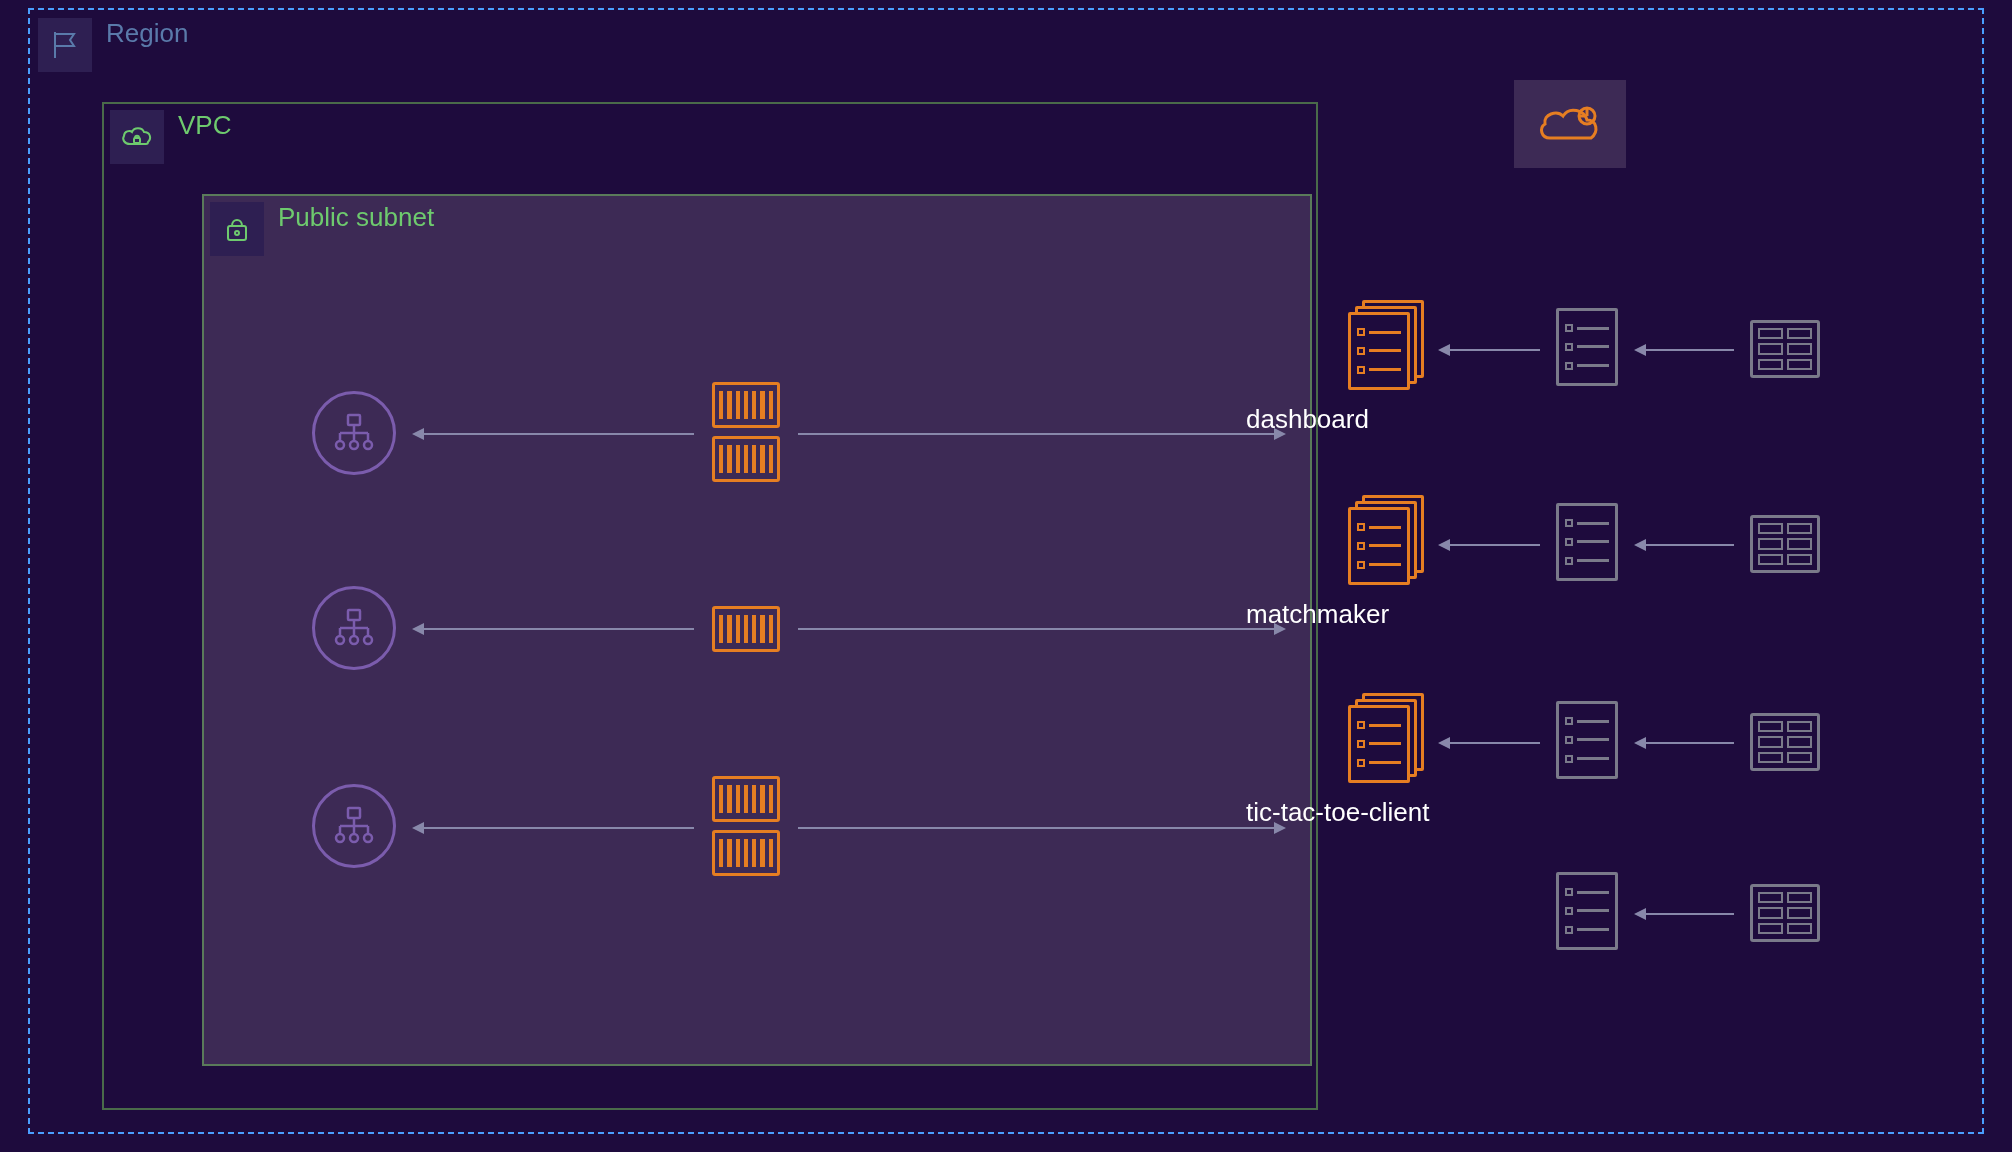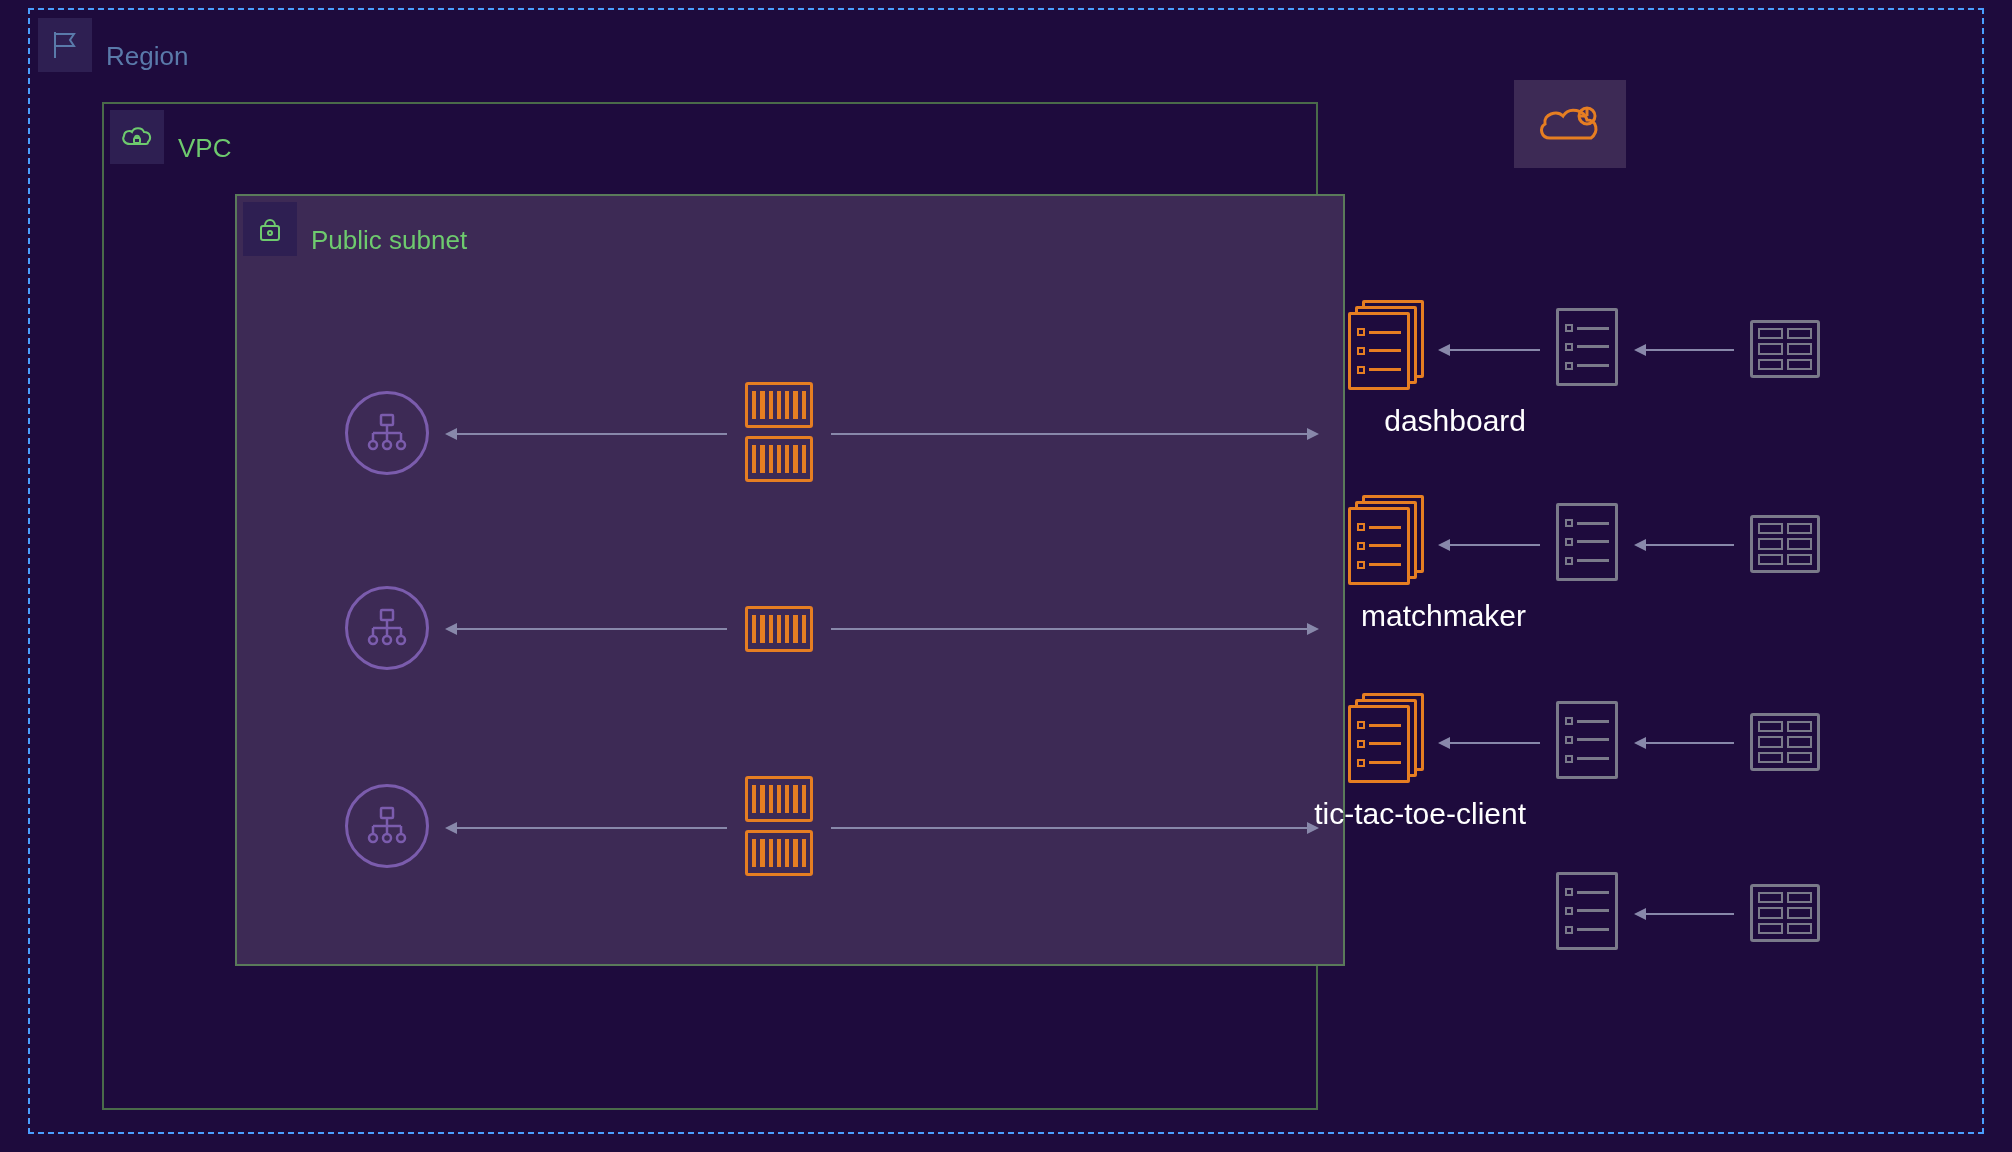--- a/index.html
+++ b/index.html
@@ -34,21 +34,21 @@
     left: 28px;
     top: 8px;
     width: 1956px;
     height: 1126px;
     border: 2px dashed var(--region-border);
     background: transparent;
   }
   .box-label {
     position: absolute;
     display: flex;
-    align-items: flex-end;
+    align-items: flex-start;
     gap: 14px;
     font-size: 26px;
     font-weight: 400;
   }
   .region-label { top: 8px; left: 8px; color: var(--region-label); }
   .icon-tile {
     width: 54px;
     height: 54px;
     display: flex;
     align-items: center;
@@ -62,24 +62,23 @@
     width: 1216px;
     height: 1008px;
     border: 2px solid var(--vpc-border);
   }
   .vpc-label { top: 6px; left: 6px; color: var(--vpc-label); }
   .subnet {
     position: absolute;
     left: 98px;
     top: 90px;
     width: 1110px;
-    height: 772px;
+    height: 872px;
     border: 2px solid var(--subnet-border);
     background: var(--subnet-bg);
-    margin-left: 33px;
   }
   .subnet-label { top: 6px; left: 6px; color: var(--vpc-label); }
   .cluster {
     position: absolute;
     left: 340px;
     top: 74px;
     width: 760px;
     height: 820px;
     border: 2px solid #6a8acc;
   }
@@ -128,22 +127,22 @@
   }
   .task-def .s1 { top: 0; left: 14px; }
   .task-def .s2 { top: 6px; left: 7px; }
   .task-def .s3 { top: 12px; left: 0; display:flex; flex-direction:column; justify-content:space-around; padding:8px 6px;}
   .task-def .line { display:flex; align-items:center; gap:4px;}
   .task-def .sq { width:8px;height:8px;border:2px solid var(--orange);}
   .task-def .bar { flex:1;height:3px;background:var(--orange);}
   .task-def-label {
     position: absolute;
     color: var(--white);
-    font-size: 30px;
-    text-align: right;
+    font-size: 26px;
+    text-align: left;
     width: 280px;
     transform: translateX(-50%);
   }
   .svc-list {
     position: absolute;
     width: 62px;
     height: 78px;
     border: 3px solid var(--gray);
     border-radius: 2px;
     display:flex; flex-direction:column; justify-content:space-around; padding:8px 6px;

